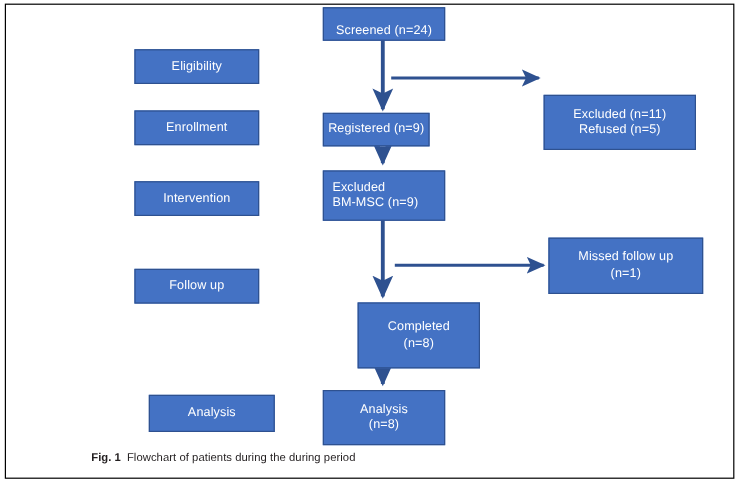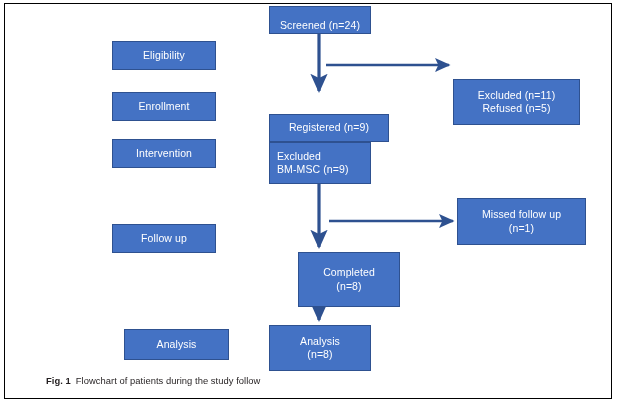--- a/index.html
+++ b/index.html
@@ -78,20 +78,21 @@
     left: 41px;
     top: 371px;
     width: 540px;
     font-size: 9.4px;
     color: #231f20;
     letter-spacing: 0.05px;
     white-space: nowrap;
   }
   #caption .cap-label {
     font-weight: bold;
+    margin-left: 30px;
   }
   #caption .cap-text {
     font-weight: normal;
   }
 </style>
 </head>
 <body>
 
 <div id="figure-frame">
 
@@ -118,37 +119,37 @@
     </svg>
 
     <div class="node stage-label" style="left:107px; top:37px; width:104px; height:29px;">
       <span class="node-line">Eligibility</span>
     </div>
 
     <div class="node stage-label" style="left:107px; top:88px; width:104px; height:29px;">
       <span class="node-line">Enrollment</span>
     </div>
 
-    <div class="node stage-label" style="left:107px; top:135px; width:104px; height:29px;">
+    <div class="node stage-label" style="left:107px; top:147px; width:104px; height:29px;">
       <span class="node-line">Intervention</span>
     </div>
 
     <div class="node stage-label" style="left:107px; top:220px; width:104px; height:29px;">
       <span class="node-line">Follow up</span>
     </div>
 
     <div class="node stage-label" style="left:119px; top:325px; width:105px; height:31px;">
       <span class="node-line">Analysis</span>
     </div>
 
     <div class="node" style="left:264px; top:2px; width:102px; height:28px;align-items:flex-end;">
       <span class="node-line">Screened (n=24)</span>
     </div>
 
-    <div class="node" style="left:264px; top:90px; width:120px; height:28px;margin-top:20px;">
+    <div class="node" style="left:264px; top:90px; width:89px; height:28px;">
       <span class="node-line">Registered (n=9)</span>
     </div>
 
     <div class="node left-text" style="left:264px; top:138px; width:102px; height:42px;">
       <div style="width:100%;">
         <span class="node-line">Excluded</span>
         <span class="node-line">BM-MSC (n=9)</span>
       </div>
     </div>
 
@@ -175,15 +176,15 @@
 
     <div class="node" style="left:452px; top:194px; width:129px; height:47px;">
       <div style="width:100%;">
         <span class="node-line">Missed follow up</span>
         <span class="node-line">(n=1)</span>
       </div>
     </div>
 
   </div>
 
-  <div id="caption"><span class="cap-label">Fig. 1</span><span class="cap-text" style="margin-left:5px;">Flowchart of patients during the study follow</span></div>
+  <div id="caption"><span class="cap-label">Fig. 1</span><span class="cap-text" style="margin-left:5px;">Flowchart of patients during the during period</span></div>
 
 </div>
 
 </body></html>

